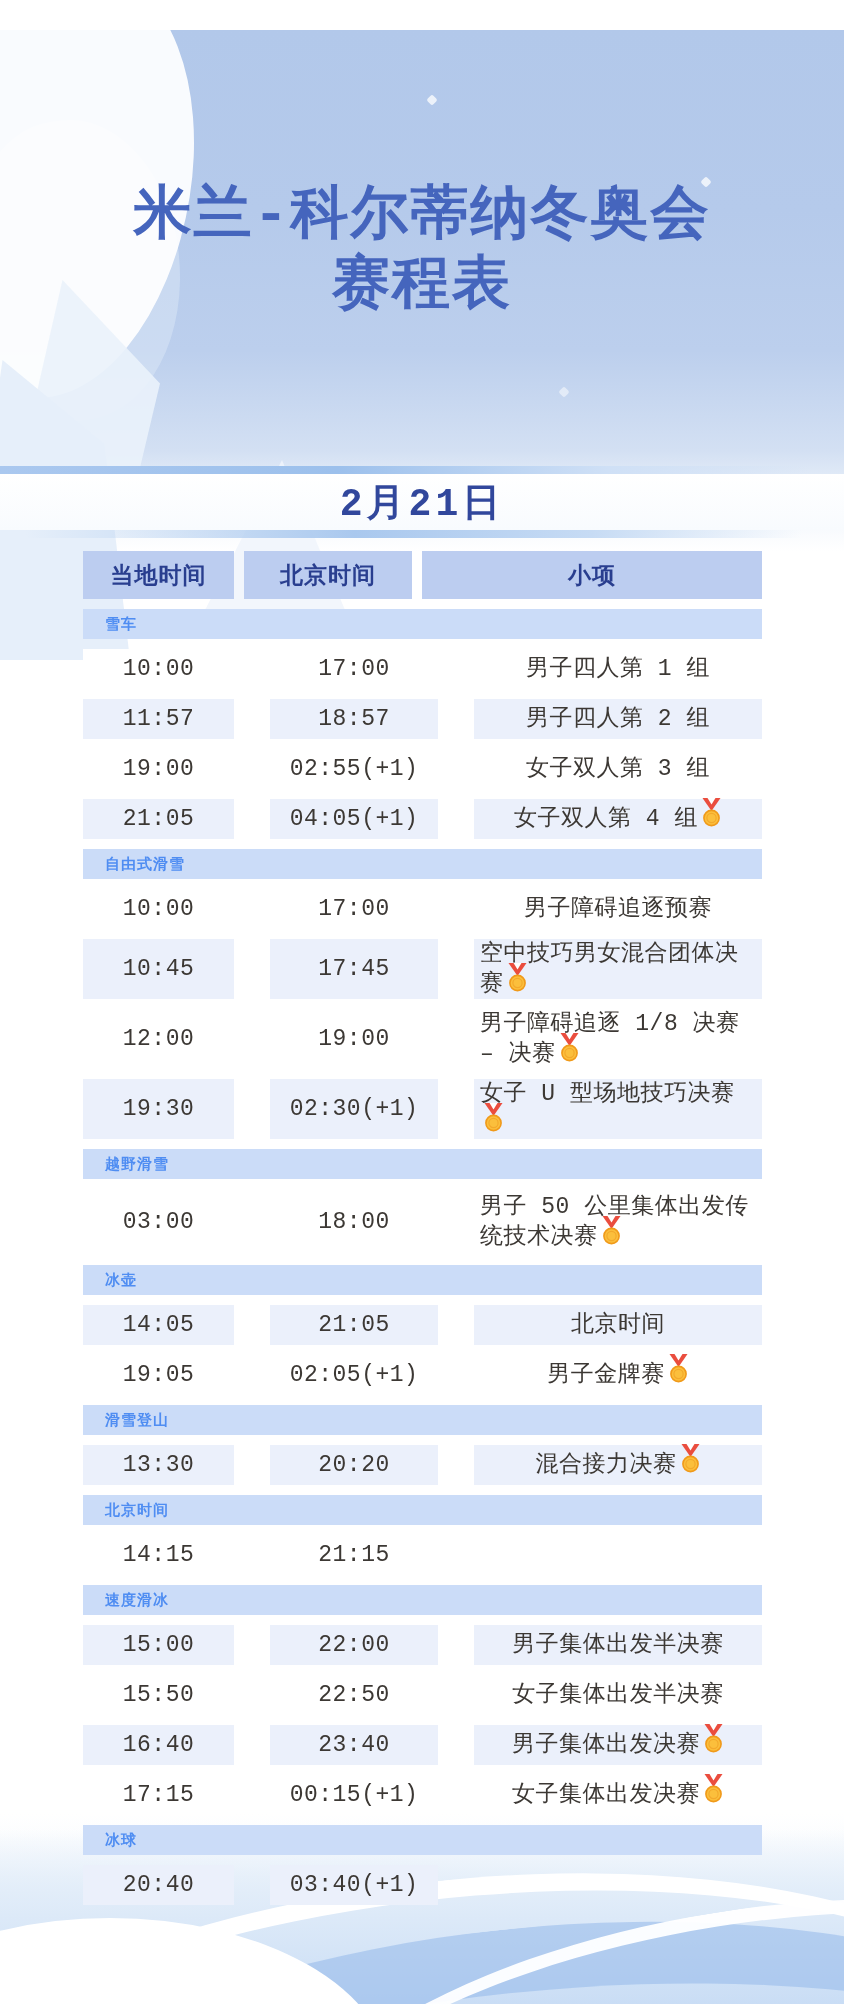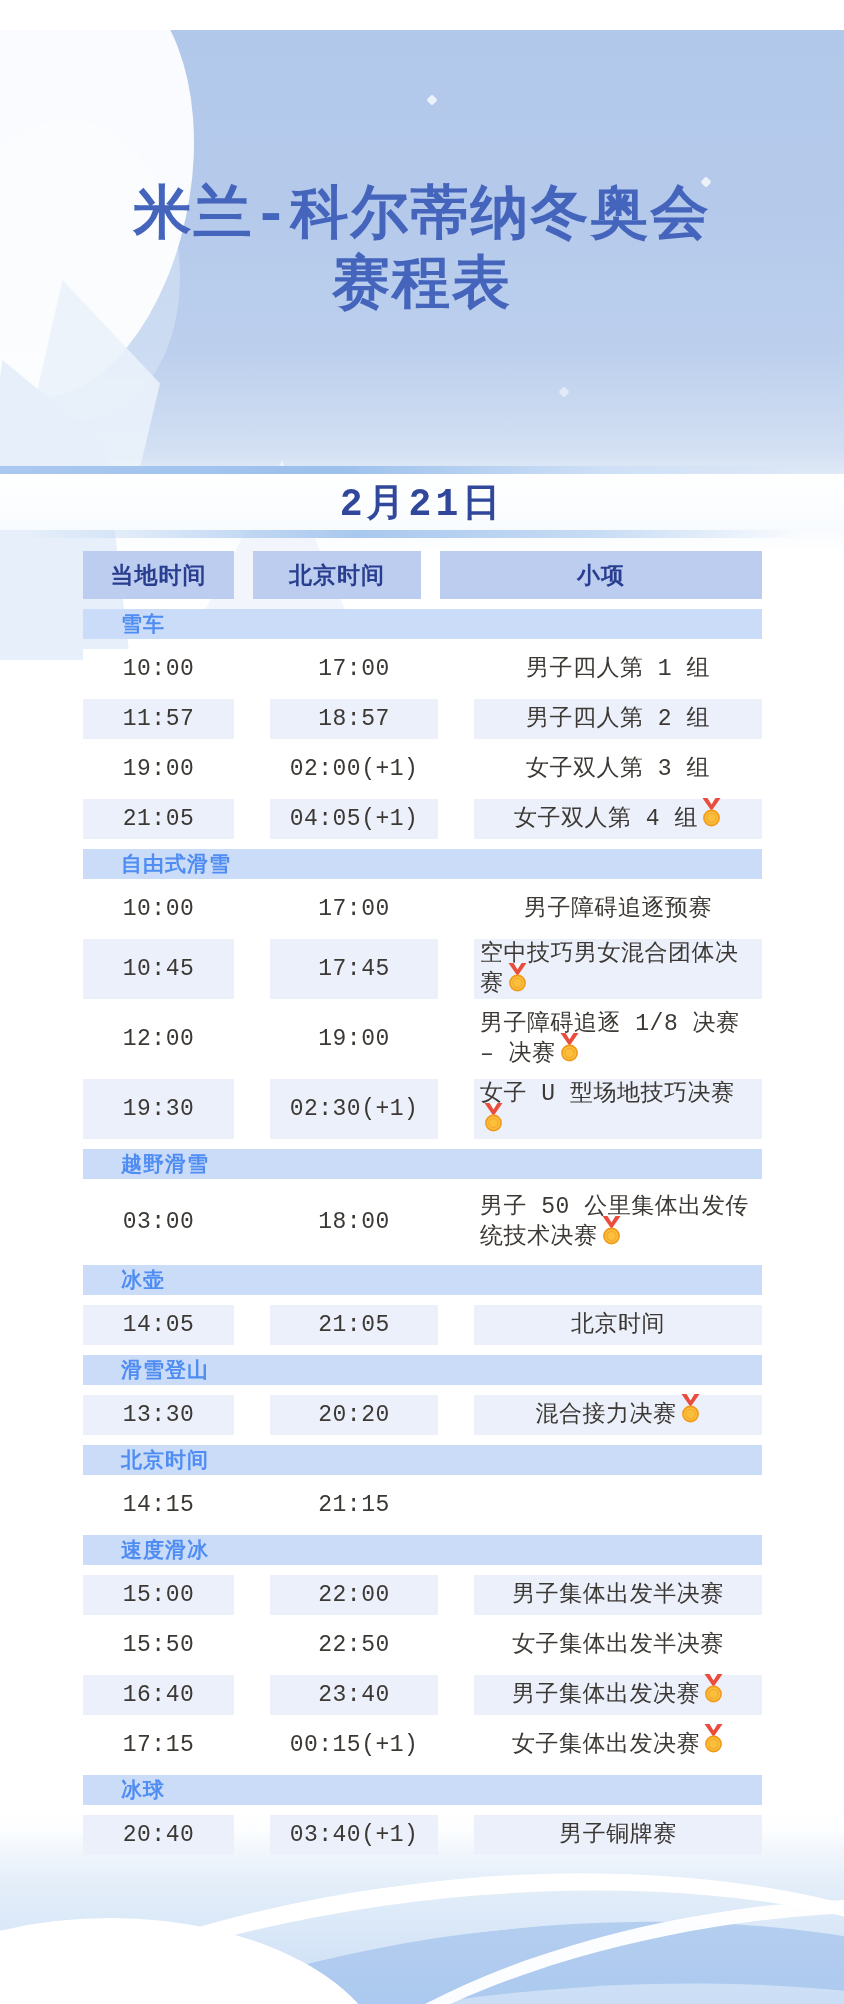--- a/index.html
+++ b/index.html
@@ -46,25 +46,25 @@
   
   .date-band{position:absolute;z-index:2;top:436px;left:0;width:844px;}
   .band-line{height:8px;}
   .band-line.top{background:linear-gradient(90deg,#aac8ef 0%,#9cc0ec 40%,#cfe0f6 72%,rgba(255,255,255,0) 96%);}
   .band-line.bottom{background:linear-gradient(90deg,rgba(255,255,255,0) 3%,#a9c8ee 42%,#c6dbf4 70%,rgba(255,255,255,0) 95%);}
   .band-mid{height:56px;background:linear-gradient(180deg,#ffffff,#f8fbfe);
     display:flex;align-items:center;justify-content:center;}
   .date-text{font-size:38px;font-weight:bold;color:#31479c;letter-spacing:4px;}
   
   .schedule{position:absolute;z-index:2;left:83px;top:521px;width:679px;}
-  .thead{display:grid;grid-template-columns:151px 168px 1fr;column-gap:19px;margin-bottom:10px;}
+  .thead{display:grid;grid-template-columns:151px 168px 1fr;column-gap:10px;margin-bottom:10px;}
   .thead .cell{height:48px;background:#bccdf0;color:#293e8f;font-weight:bold;font-size:23px;
     display:flex;align-items:center;justify-content:center;letter-spacing:1px;}
-  .section-row{height:30px;background:#cbdcf8;color:#4f8df2;font-weight:bold;font-size:21px;
-    display:flex;align-items:center;padding-left:38px;margin-bottom:10px;letter-spacing:1px;}
+  .section-row{height:30px;background:#cbdcf8;color:#4f8df2;font-weight:bold;font-size:15px;
+    display:flex;align-items:center;padding-left:22px;margin-bottom:10px;letter-spacing:1px;}
   .data-row{display:grid;grid-template-columns:151px 168px 1fr;column-gap:3px;margin-bottom:10px;gap:36px;}
   .data-row .cell{min-height:40px;display:flex;align-items:center;justify-content:center;
     color:#3c3834;font-size:23px;letter-spacing:.5px;background:#ffffff;}
   .data-row.alt .cell{background:#ebf0fb;}
   .data-row .event-cell{padding:0 6px;text-align:left;line-height:30px;}
   .data-row.tall .cell{min-height:66px;}
   .data-row.tall .event-cell span.evt{display:inline-block;max-width:336px;}
   .medal{display:inline-block;vertical-align:middle;margin-left:3px;transform:translateY(-6px);}
   .medal svg{display:block;}
 </style>
@@ -112,21 +112,21 @@
         </div>
         <div class="data-row alt">
           <div class="cell">11:57</div>
           <div class="cell">18:57</div>
           <div class="cell event-cell">
             <span class="evt">男子四人第 2 组</span>
           </div>
         </div>
         <div class="data-row">
           <div class="cell">19:00</div>
-          <div class="cell">02:00(+1)</div>
+          <div class="cell">02:55(+1)</div>
           <div class="cell event-cell">
             <span class="evt">女子双人第 3 组</span>
           </div>
         </div>
         <div class="data-row alt">
           <div class="cell">21:05</div>
           <div class="cell">04:05(+1)</div>
           <div class="cell event-cell">
             <span class="evt">女子双人第 4 组<span class="medal"><svg width="21" height="29" viewBox="0 0 21 29">
                   <polygon points="1.5,0 19.5,0 10.5,13" fill="#ea4d3e"></polygon>
@@ -194,20 +194,32 @@
           </div>
         </div>
         <div class="section-row">冰壶</div>
         <div class="data-row alt">
           <div class="cell">14:05</div>
           <div class="cell">21:05</div>
           <div class="cell event-cell">
             <span class="evt">北京时间</span>
           </div>
         </div>
+        <div class="data-row">
+          <div class="cell">19:05</div>
+          <div class="cell">02:05(+1)</div>
+          <div class="cell event-cell">
+            <span class="evt">男子金牌赛<span class="medal"><svg width="21" height="29" viewBox="0 0 21 29">
+                  <polygon points="1.5,0 19.5,0 10.5,13" fill="#ea4d3e"></polygon>
+                  <polygon points="6.5,0 14.5,0 10.5,6.5" fill="#ffffff"></polygon>
+                  <circle cx="10.5" cy="20" r="7.6" fill="#fbbf3c" stroke="#f09a1a" stroke-width="1.6"></circle>
+                  <circle cx="10.5" cy="20" r="4.6" fill="none" stroke="#f3a92c" stroke-width="1.2"></circle>
+                </svg></span></span>
+          </div>
+        </div>
         <div class="section-row">滑雪登山</div>
         <div class="data-row alt">
           <div class="cell">13:30</div>
           <div class="cell">20:20</div>
           <div class="cell event-cell">
             <span class="evt">混合接力决赛<span class="medal"><svg width="21" height="29" viewBox="0 0 21 29">
                   <polygon points="1.5,0 19.5,0 10.5,13" fill="#ea4d3e"></polygon>
                   <polygon points="6.5,0 14.5,0 10.5,6.5" fill="#ffffff"></polygon>
                   <circle cx="10.5" cy="20" r="7.6" fill="#fbbf3c" stroke="#f09a1a" stroke-width="1.6"></circle>
                   <circle cx="10.5" cy="20" r="4.6" fill="none" stroke="#f3a92c" stroke-width="1.2"></circle>
@@ -255,23 +267,20 @@
                   <polygon points="6.5,0 14.5,0 10.5,6.5" fill="#ffffff"></polygon>
                   <circle cx="10.5" cy="20" r="7.6" fill="#fbbf3c" stroke="#f09a1a" stroke-width="1.6"></circle>
                   <circle cx="10.5" cy="20" r="4.6" fill="none" stroke="#f3a92c" stroke-width="1.2"></circle>
                 </svg></span></span>
           </div>
         </div>
         <div class="section-row">冰球</div>
         <div class="data-row alt">
           <div class="cell">20:40</div>
           <div class="cell">03:40(+1)</div>
-          <div class="cell event-cell">
-            <span class="evt">男子铜牌赛</span>
-          </div>
         </div>
       </div>
   </div>
 
   <div class="decor bottom-base"></div>
   <div class="decor swoosh swoosh-blue"></div>
   <div class="decor swoosh swoosh-w1"></div>
   <div class="decor swoosh swoosh-w2"></div>
   <div class="decor mound"></div>
 

